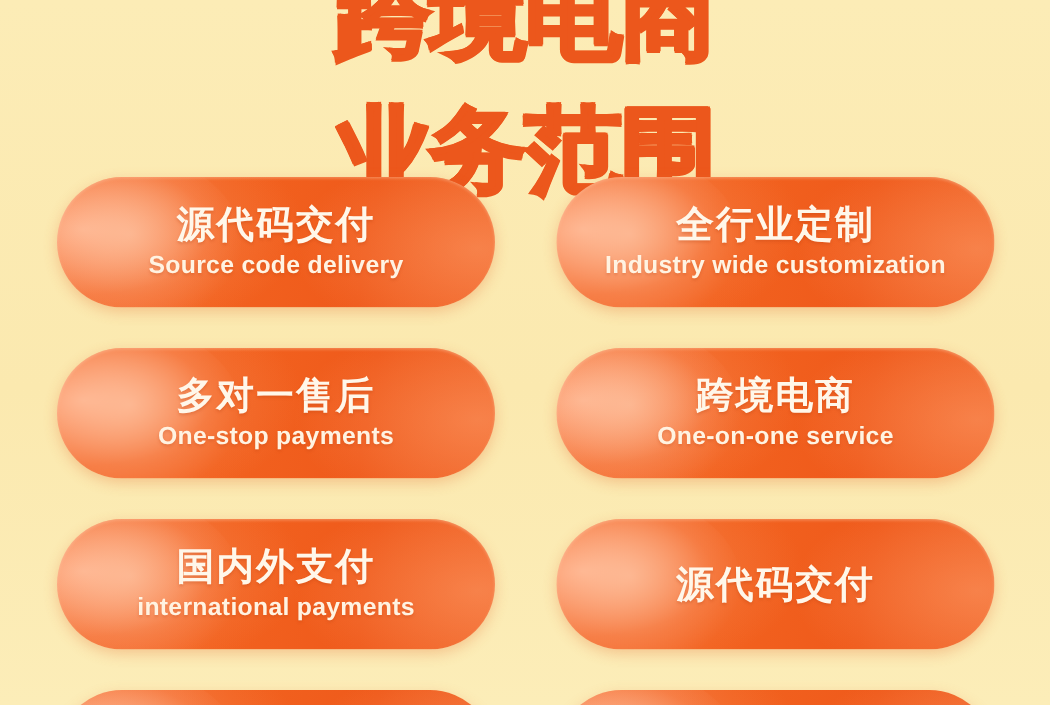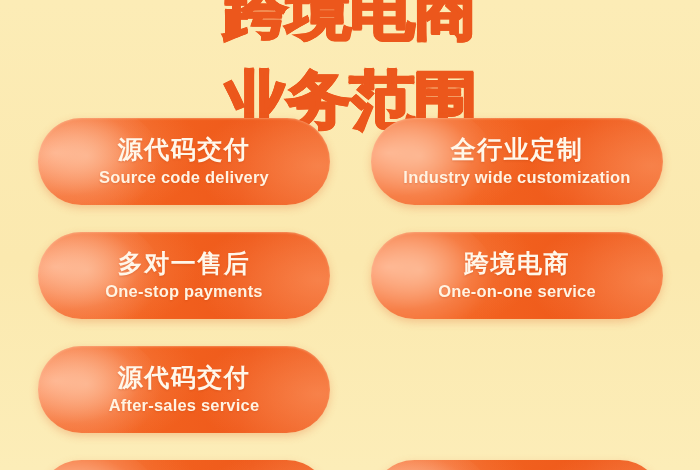--- a/index.html
+++ b/index.html
@@ -156,22 +156,25 @@
         <span class="pill-en">One-stop payments</span>
       </div>
       <div class="pill">
         <span class="pill-cn">跨境电商</span>
         <span class="pill-en">One-on-one service</span>
       </div>
     </div>
 
     <div class="row">
       <div class="pill">
+        <span class="pill-cn">国内外支付</span>
+        <span class="pill-en">international payments</span>
+      </div>
+      <div class="pill">
         <span class="pill-cn">源代码交付</span>
-        <span class="pill-en">After-sales service</span>
       </div>
     </div>
 
     <div class="row row-clipped">
       <div class="pill">
         <span class="pill-cn"></span>
         <span class="pill-en"></span>
       </div>
       <div class="pill">
         <span class="pill-cn"></span>

